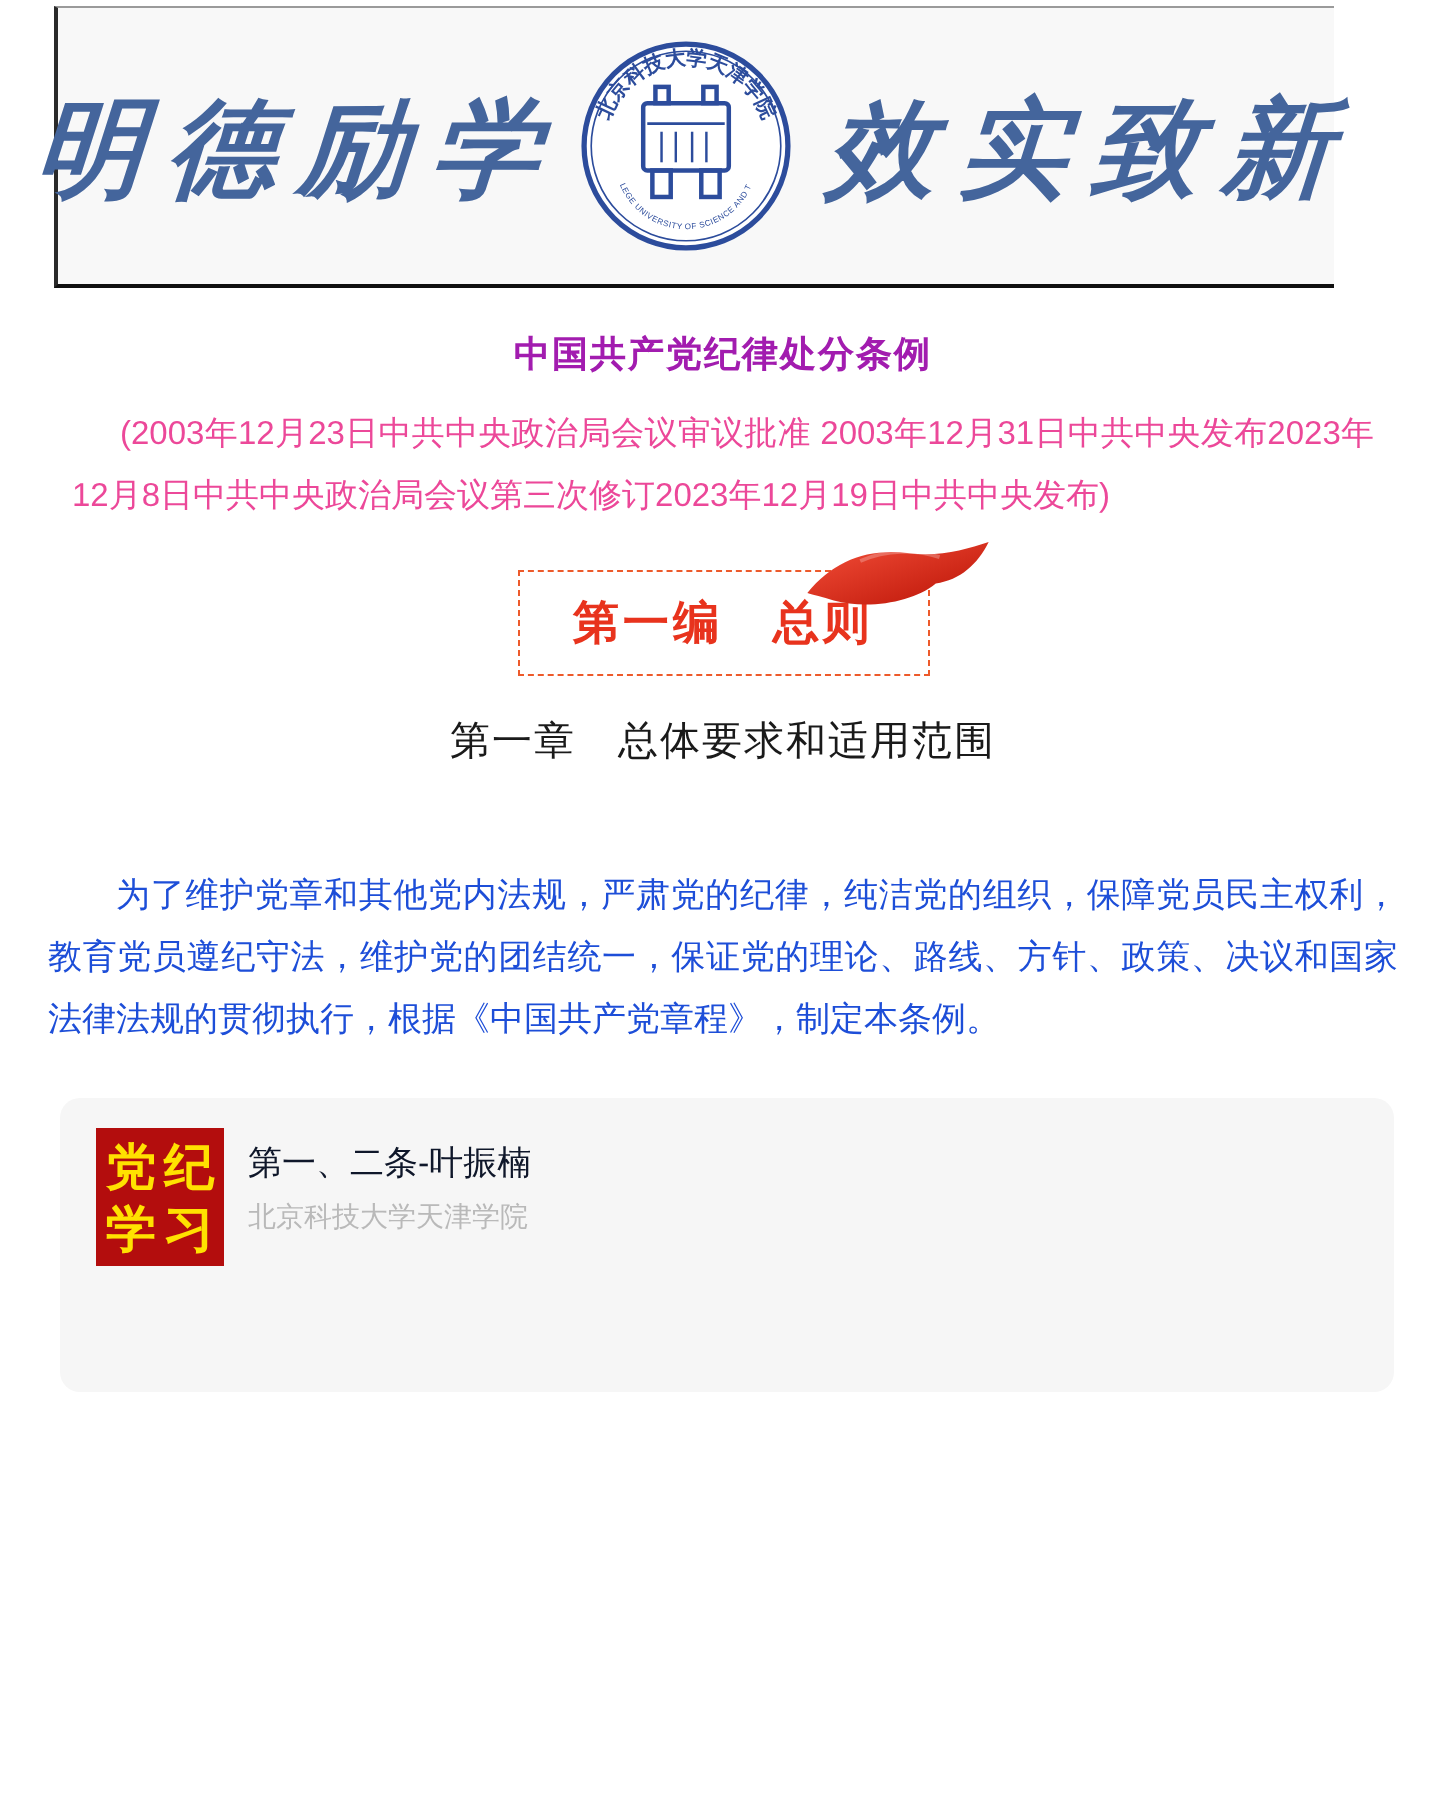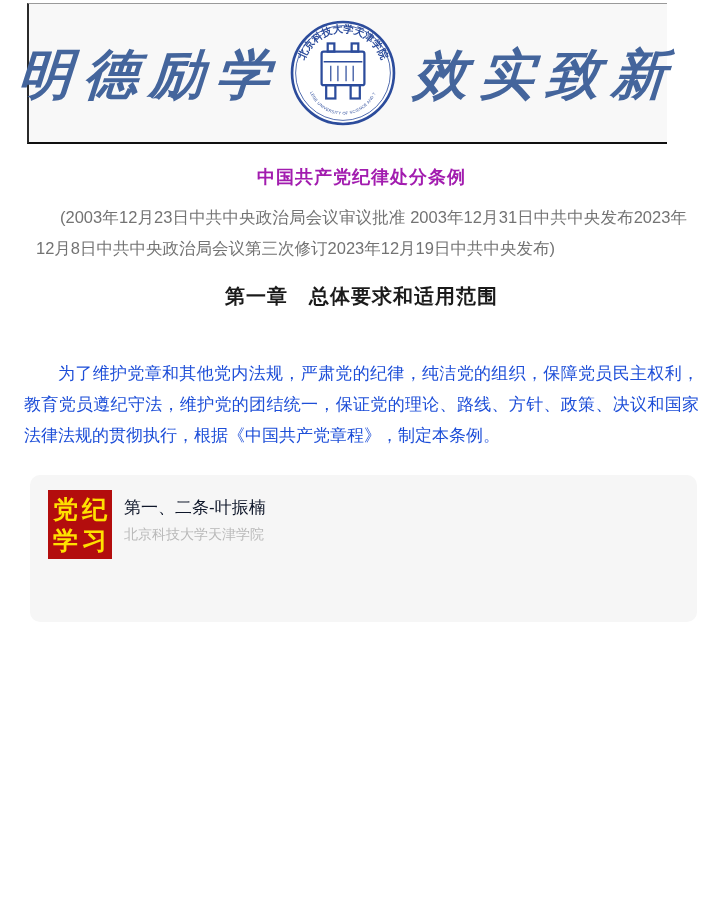--- a/index.html
+++ b/index.html
@@ -26,34 +26,34 @@
   .calli.right { padding-left:10px; }
   .logo { width:106px; height:106px; flex:0 0 auto; }
 
   
   .content { padding:0 24px; }
   .art-title {
     text-align:center; font-size:18px; font-weight:bold; color:#a21caf;
     margin-top:21px; letter-spacing:1px;
   }
   .approval {
-    margin:13px 12px 0 12px; font-size:16.5px; color:#737373;
+    margin:13px 12px 0 12px; font-size:16.5px; color:#ec4899;
     line-height:31px; text-indent:24px; text-align:justify;
   }
 
   .badge-wrap { margin-top:21px; display:flex; justify-content:center; }
   .part-badge {
     position:relative; border:1px dashed #ed5a2b; padding:10px 27px;
     font-size:23px; font-weight:bold; color:#e8331d; letter-spacing:2px;
     background:#fff;
   }
   .ribbon { position:absolute; top:-15px; right:-34px; width:98px; height:34px; }
 
   .chapter {
-    text-align:center; font-size:20px; font-weight:bold; color:#1a1a1a;
+    text-align:center; font-size:20px; font-weight:normal; color:#1a1a1a;
     margin-top:19px; letter-spacing:1px;
   }
   .sec-heading {
     font-size:18px; font-weight:bold; color:#1a1a1a;
     margin:15px 0 5px 40px;
   }
   .sec-body {
     font-size:17px; color:#1d4ed8; line-height:31px;
     text-indent:2em; text-align:justify;margin-top:48px;
   }
@@ -109,20 +109,36 @@
     </g>
   </svg>
   <div class="calli right">效实致新</div>
 </div>
 
 <div class="content">
   <div class="art-title">中国共产党纪律处分条例</div>
 
   <p class="approval">(2003年12月23日中共中央政治局会议审议批准 2003年12月31日中共中央发布2023年12月8日中共中央政治局会议第三次修订2023年12月19日中共中央发布)</p>
 
+  <div class="badge-wrap">
+    <div class="part-badge">
+      <svg class="ribbon" viewBox="0 0 100 36">
+        <defs>
+          <linearGradient id="rg" x1="0" y1="0" x2="1" y2="1">
+            <stop offset="0" stop-color="#f5503a"></stop>
+            <stop offset="1" stop-color="#b91205"></stop>
+          </linearGradient>
+        </defs>
+        <path d="M2,27 C16,10 34,3 56,6 C72,8 86,4 98,0 C92,12 83,20 70,22
+                 C58,32 34,36 16,31 C10,29 5,28 2,27 Z" fill="url(#rg)"></path>
+        <path d="M30,10 C44,4 60,4 72,8" stroke="#ffffff" stroke-opacity="0.25" stroke-width="2" fill="none"></path>
+      </svg>
+      <span>第一编　总则</span>
+    </div>
+  </div>
 
   <div class="chapter">第一章　总体要求和适用范围</div>
 
   <p class="sec-body">为了维护党章和其他党内法规，严肃党的纪律，纯洁党的组织，保障党员民主权利，教育党员遵纪守法，维护党的团结统一，保证党的理论、路线、方针、政策、决议和国家法律法规的贯彻执行，根据《中国共产党章程》，制定本条例。</p>
 
 </div>
 
 <div class="audio-card">
   <div class="card-top">
     <div class="card-icon">

